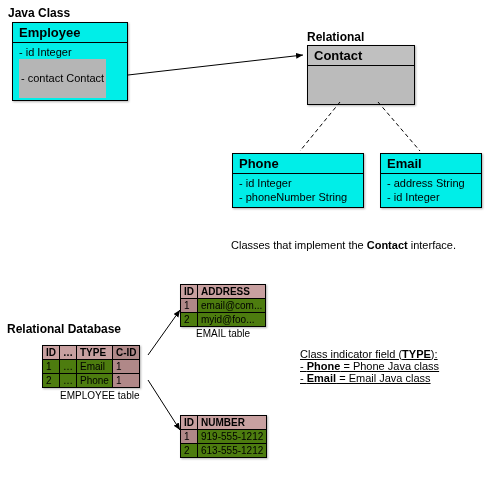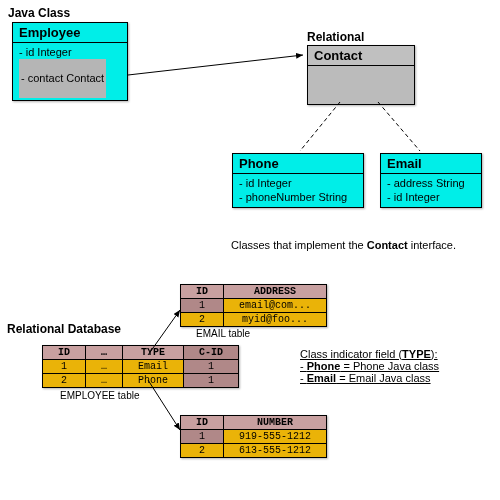--- a/index.html
+++ b/index.html
@@ -35,26 +35,25 @@
   .note { position: absolute; font-size: 11px; }
 
   .tbl {
     position: absolute;
     border-collapse: collapse;
     font-size: 10px;
     box-shadow: 1px 1px 2px rgba(0,0,0,0.3);
   }
   .tbl th, .tbl td {
     border: 1px solid #000;
-    padding: 1px 15px;
-    text-align: center;
-    font-family: Liberation Mono, monospace;
+    padding: 1px 3px;
+    text-align: left;
   }
   .tbl th { background: #c8a0a0; font-weight: bold; }
-  .tbl td { background: #eab308; }
+  .tbl td { background: #4d7c0f; }
   .tbl .hl { background: #b08888; }
   .tblcap { position: absolute; font-size: 10px; }
 
   svg { position:absolute; top:0; left:0; pointer-events:none; }
 </style>
 </head>
 <body>
 
 <div class="label" style="left:8px; top:6px;">Java Class</div>
 <div class="label" style="left:307px; top:30px;">Relational</div>

